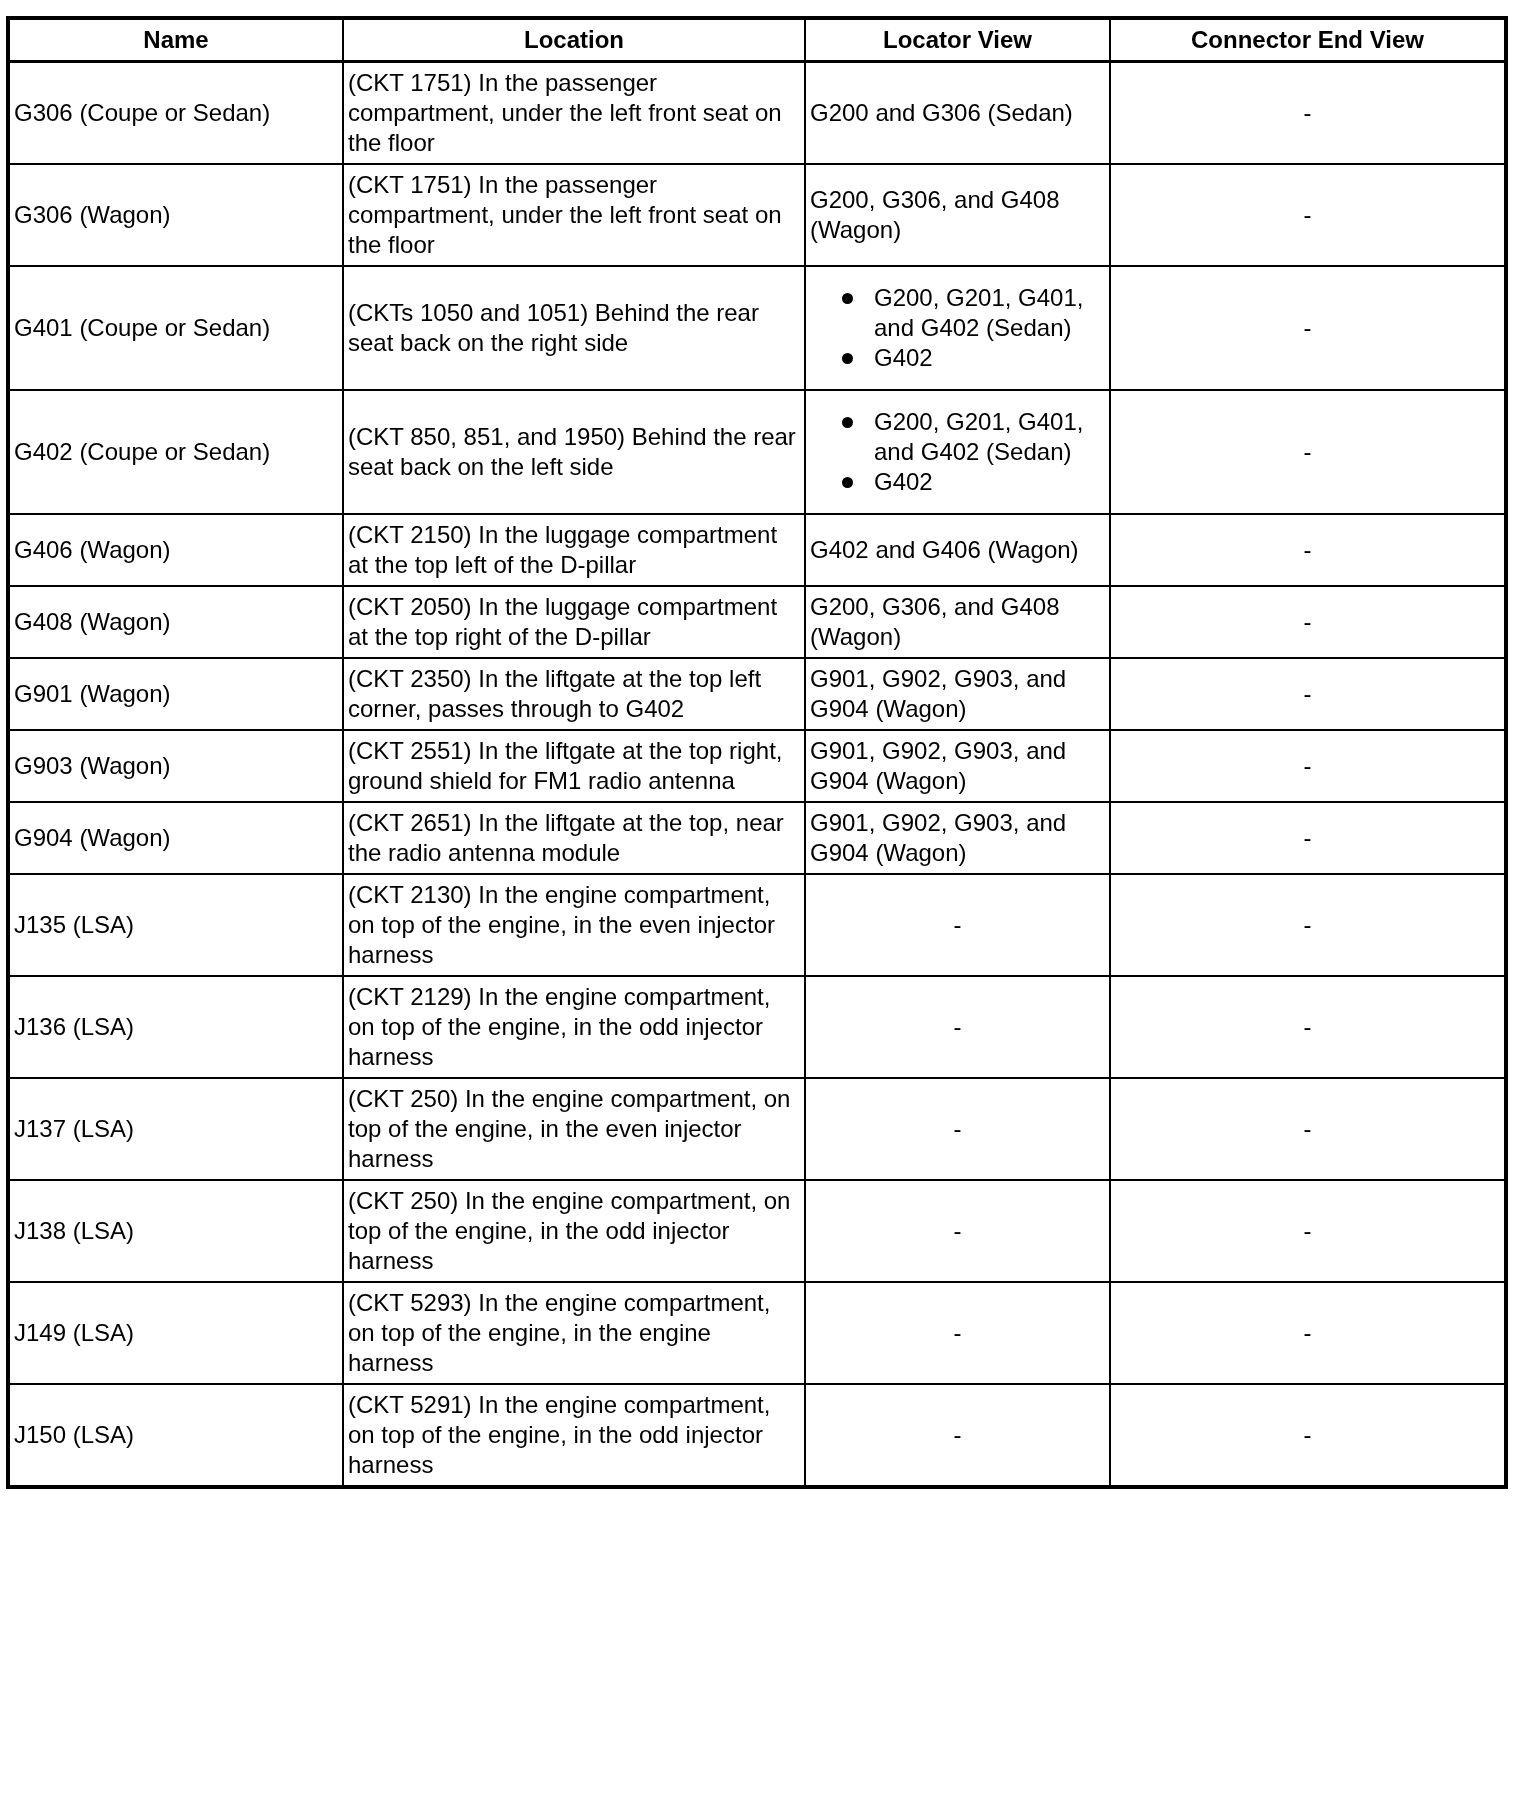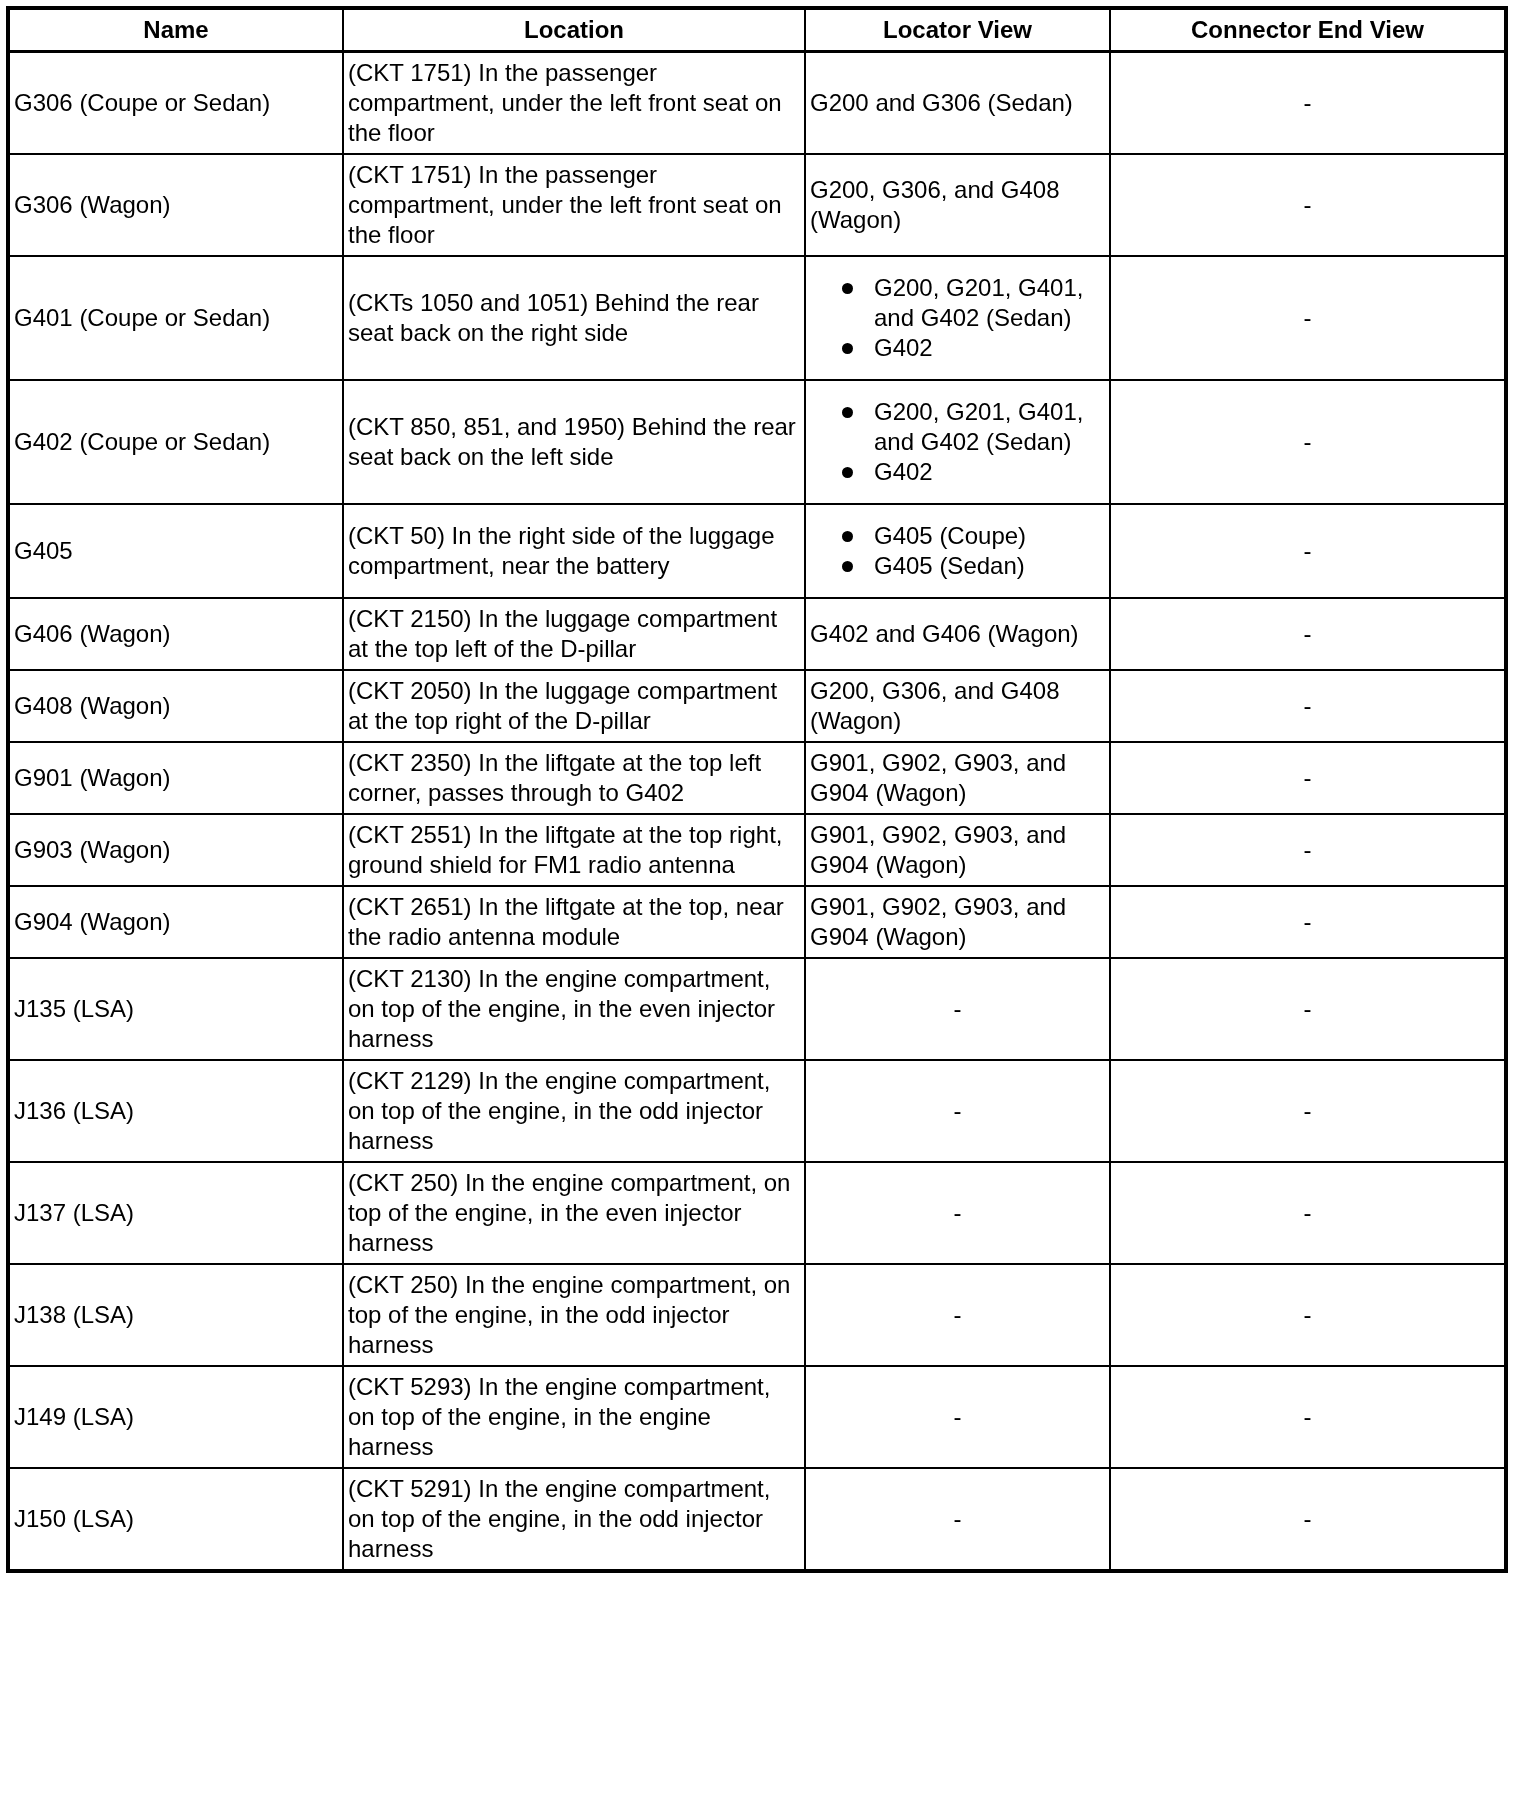--- a/index.html
+++ b/index.html
@@ -1,17 +1,17 @@
 <!DOCTYPE html>
 <html><head>
 <meta charset="utf-8">
 <style>
   html, body { margin: 0; padding: 0; background: #ffffff; }
   body { width: 1520px; height: 1812px; overflow: hidden; }
-  .wrap { position: absolute; left: 6px; top: 6px; width: 1502px; }
+  .wrap { position: absolute; left: 6px; top: 16px; width: 1502px; }
   table.grid {
     border-collapse: collapse;
     width: 1502px;
     table-layout: fixed;
     font-family: "Liberation Sans", "DejaVu Sans", sans-serif;
     font-size: 24px;
     line-height: 30px;
     color: #000;
     border: 4px solid #000;
   }
@@ -90,31 +90,20 @@
           <td>G402 (Coupe or Sedan)</td>
           <td>(CKT 850, 851, and 1950) Behind the rear seat back on the left side</td>
           <td>
             <ul class="bul">
               <li>G200, G201, G401, and G402 (Sedan)</li>
               <li>G402</li>
             </ul>
           </td>
           <td class="dash">-</td>
         </tr>
-        <tr class="hb2">
-          <td>G405</td>
-          <td>(CKT 50) In the right side of the luggage compartment, near the battery</td>
-          <td>
-            <ul class="bul">
-              <li>G405 (Coupe)</li>
-              <li>G405 (Sedan)</li>
-            </ul>
-          </td>
-          <td class="dash">-</td>
-        </tr>
         <tr class="h2">
           <td>G406 (Wagon)</td>
           <td>(CKT 2150) In the luggage compartment at the top left of the D-pillar</td>
           <td>G402 and G406 (Wagon)</td>
           <td class="dash">-</td>
         </tr>
         <tr class="h2">
           <td>G408 (Wagon)</td>
           <td>(CKT 2050) In the luggage compartment at the top right of the D-pillar</td>
           <td>G200, G306, and G408 (Wagon)</td>

